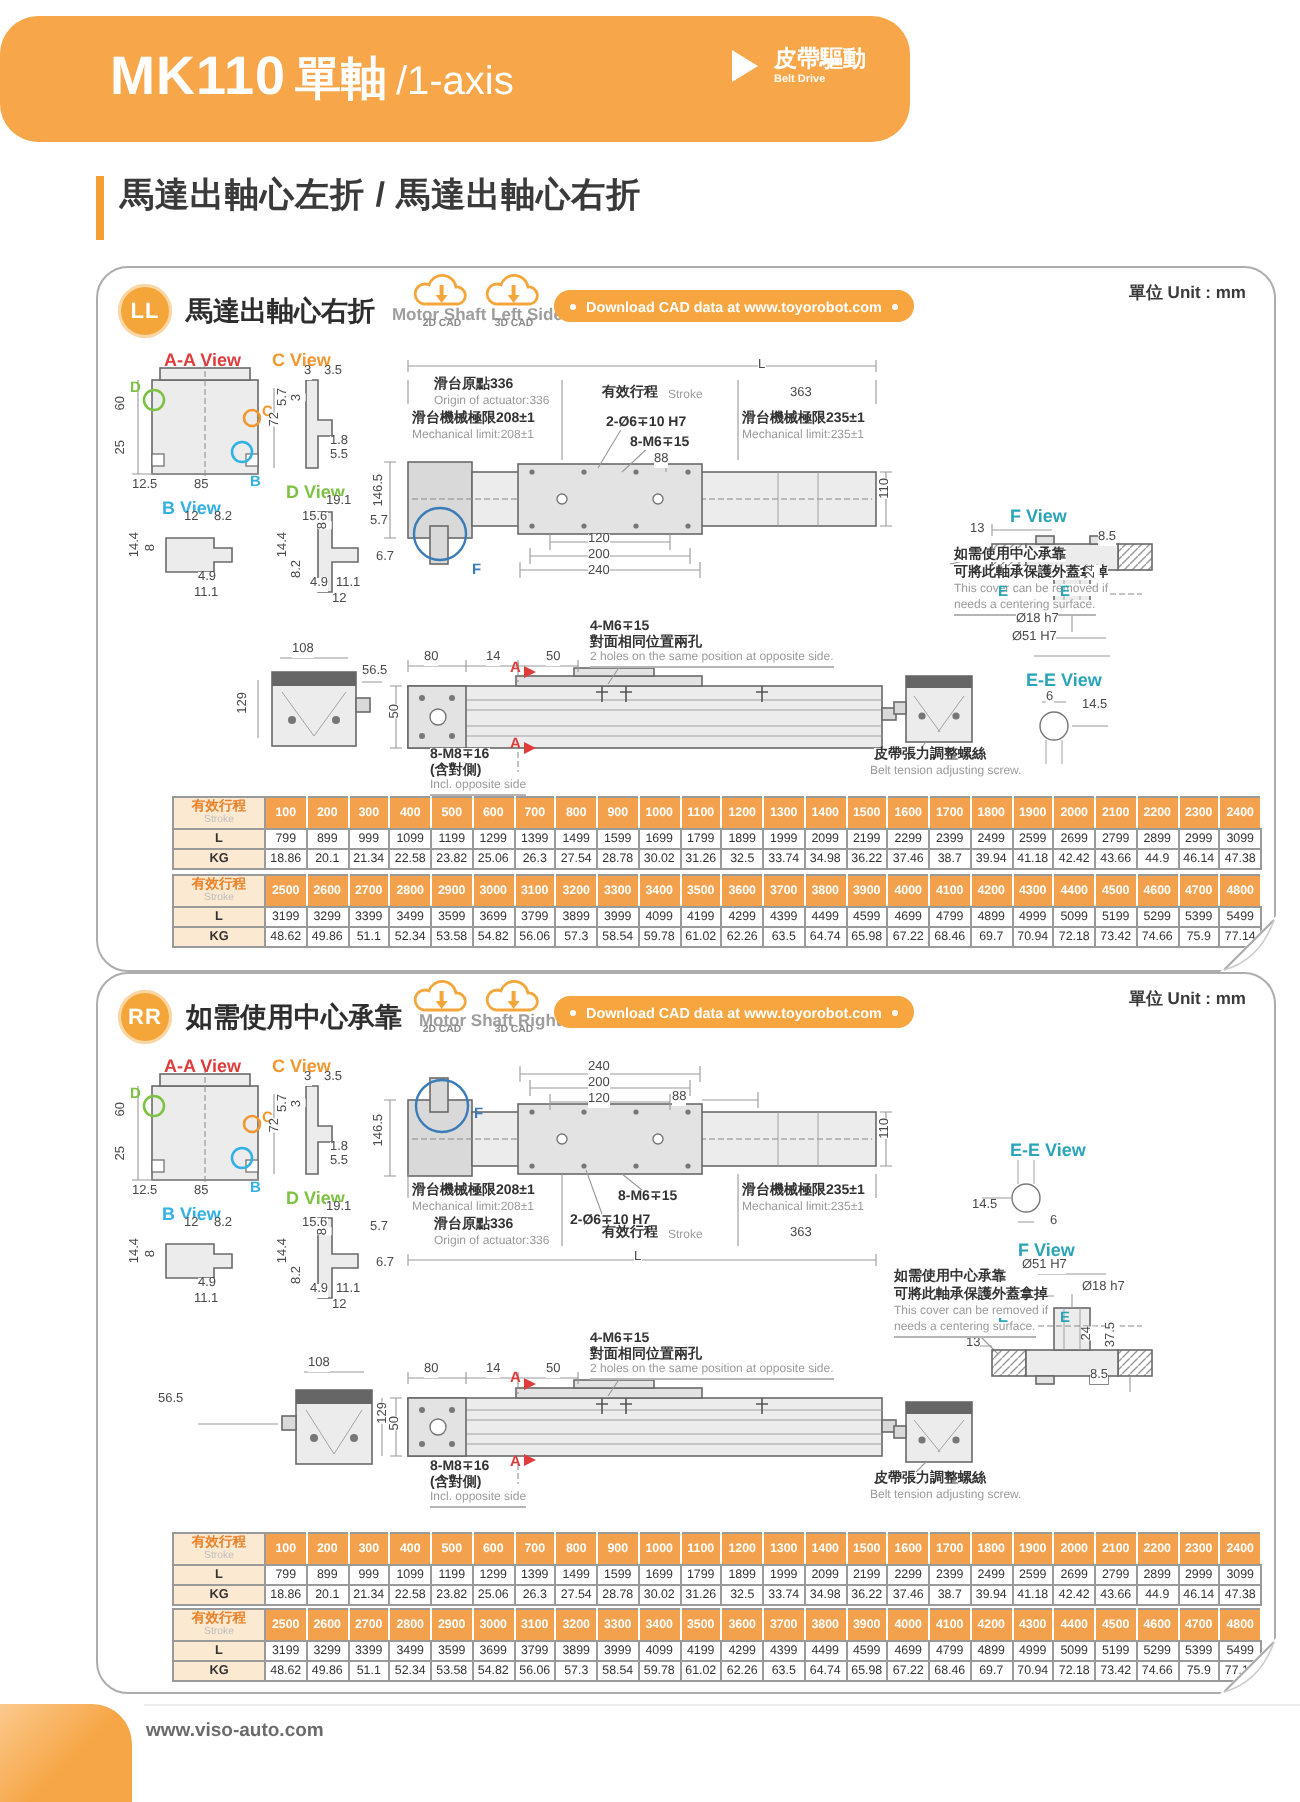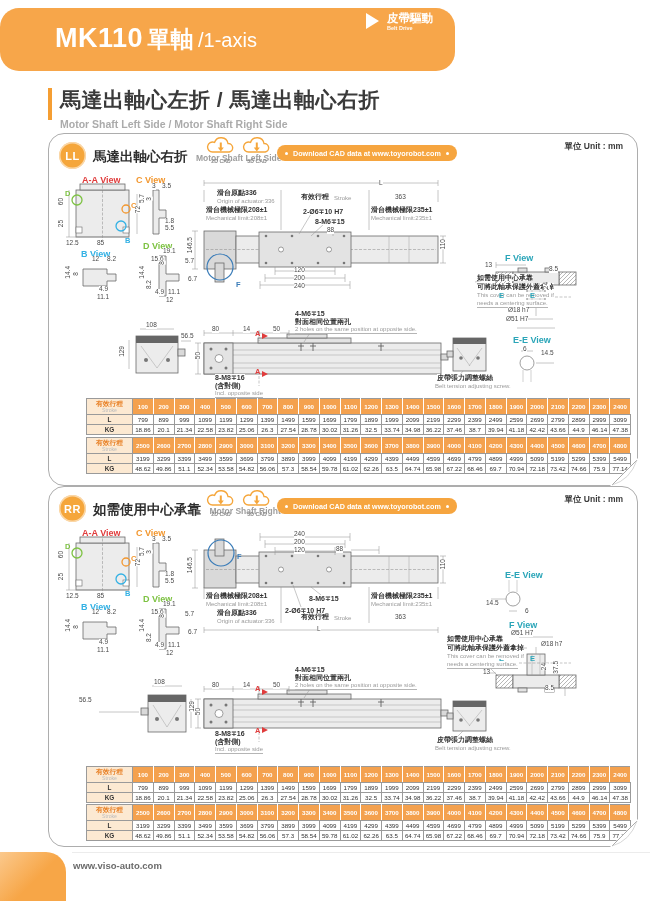--- a/index.html
+++ b/index.html
@@ -4,29 +4,29 @@
 <style>
   html,body{margin:0;padding:0;background:#fff;}
   .page{position:relative;width:650px;height:901px;background:#fff;overflow:hidden;
         font-family:"Liberation Sans","DejaVu Sans",sans-serif;}
   
   .topbar{position:absolute;left:0;top:8px;width:455px;height:63px;background:#F7A64A;border-radius:19px;}
   .topbar .title{position:absolute;left:55px;top:15px;color:#fff;white-space:nowrap;}
   .topbar .model{font-size:27px;font-weight:bold;letter-spacing:0.5px;}
   .topbar .axis-cn{font-size:23px;font-weight:bold;}
   .topbar .axis-en{font-size:20px;font-weight:normal;}
-  .drive-badge{position:absolute;left:366px;top:4px;display:flex;align-items:center;gap:8px;color:#fff;}
+  .drive-badge{position:absolute;left:366px;top:16px;display:flex;align-items:center;gap:8px;color:#fff;}
   .drive-badge .play{width:0;height:0;border-left:13px solid #fff;border-top:8px solid transparent;border-bottom:8px solid transparent;}
   .drive-badge .bt{display:flex;flex-direction:column;line-height:1.1;}
   .drive-badge .bt b{font-size:11.5px;font-weight:bold;}
   .drive-badge .bt small{font-size:5.5px;font-weight:bold;opacity:.95;}
   
   .section-head{position:absolute;left:48px;top:86px;}
   .section-head .bar{position:absolute;left:0;top:2px;width:4px;height:32px;background:#F59E33;}
-  .section-head h2{margin:0 0 0 12px;font-size:21px;color:#3a3a3a;letter-spacing:0.5px;}
+  .section-head h2{margin:0 0 0 12px;font-size:17px;color:#3a3a3a;letter-spacing:0.5px;}
   .section-head .sub{margin:4px 0 0 12px;font-size:10.5px;color:#ABABAB;font-weight:bold;}
   
   .panel{position:absolute;left:48px;width:588px;border:1px solid #ADADAD;border-radius:16px;background:#fff;}
   .panel.p1{top:133px;height:351px;}
   .panel.p2{top:486px;height:359px;}
   .badge{position:absolute;left:10px;top:8px;width:27px;height:27px;border-radius:50%;background:#F5A63B;
          box-shadow:inset 0 0 0 1.5px rgba(255,255,255,.55);color:#fff;font-size:11px;font-weight:bold;
          display:flex;align-items:center;justify-content:center;letter-spacing:0.5px;}
   .ptitle{position:absolute;left:44px;top:13px;white-space:nowrap;}
   .ptitle b{font-size:13.5px;color:#2e2e2e;}
@@ -103,21 +103,20 @@
       <span class="bt">
         <b>皮帶驅動</b>
         <small>Belt Drive</small>
       </span>
     </div>
   </header>
 
   <div class="section-head">
     <div class="bar"></div>
     <h2>馬達出軸心左折 / 馬達出軸心右折</h2>
-    <div class="sub">Motor Shaft Left Side / Motor Shaft Right Side</div>
   </div>
 
   <section class="panel p1">
     <div class="badge">LL</div>
     <div class="ptitle">
       <b>馬達出軸心右折</b>
       <span>Motor Shaft Left Side</span>
     </div>
     <div class="cloud c1">
       <svg width="32" height="19" viewBox="0 0 32 19">

